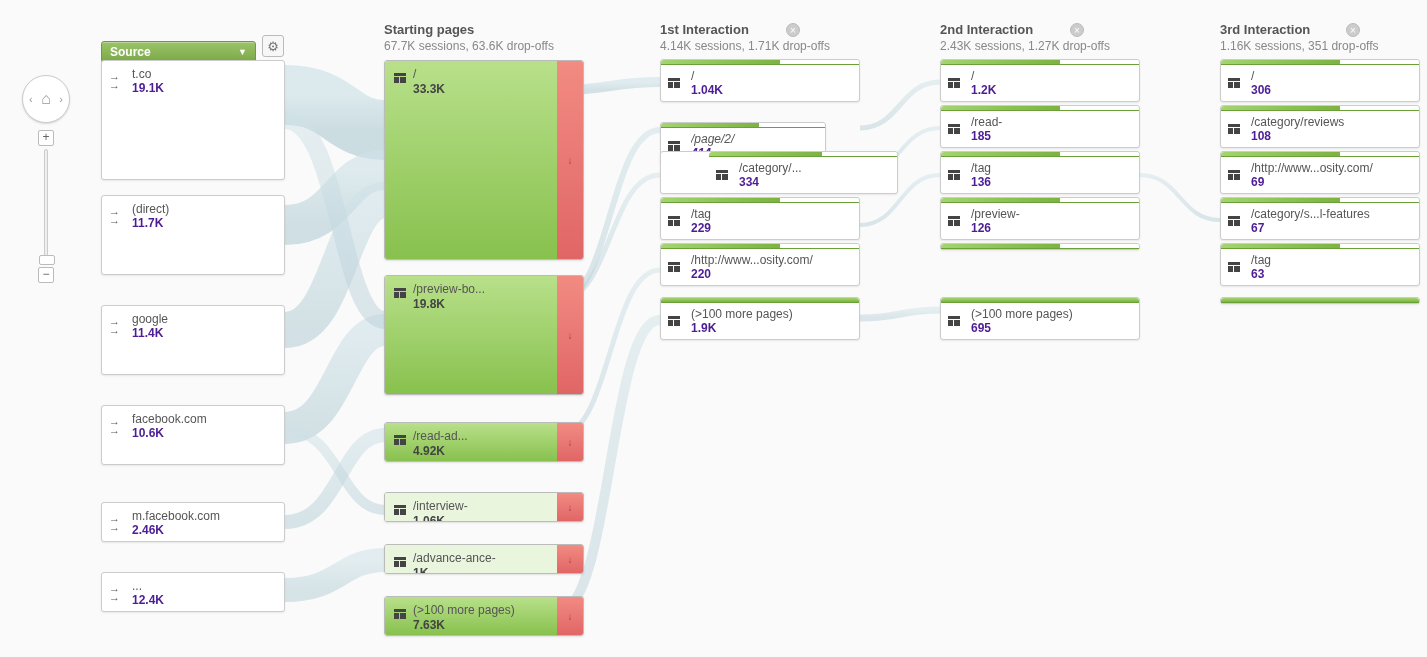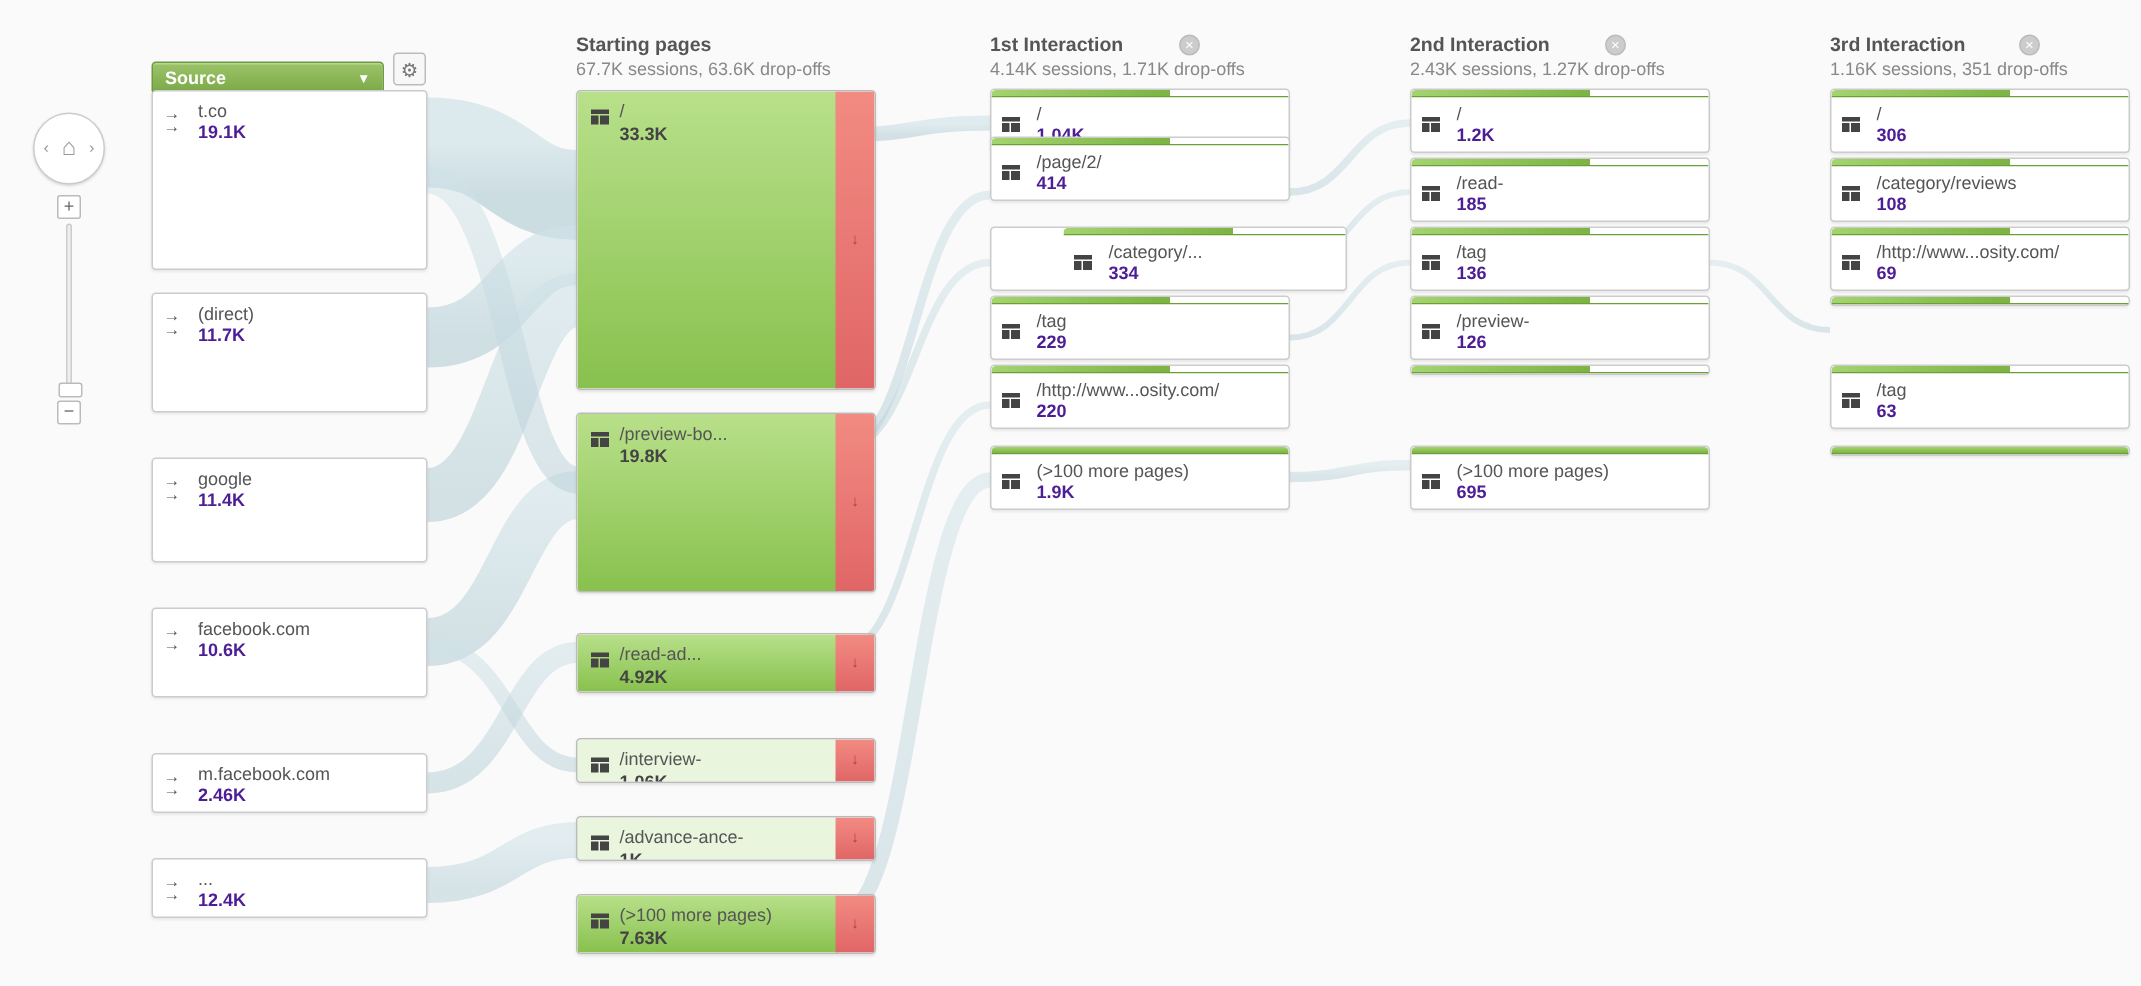--- a/index.html
+++ b/index.html
@@ -279,21 +279,21 @@
         <div class="body" style="padding-top:4px;padding-bottom:4px;">
           <div class="grid-icon">
             <span class="a"></span>
             <span class="b"></span>
             <span class="c"></span>
           </div>
           <div class="lbl">/</div>
           <div class="val">1.04K</div>
         </div>
       </div>
-      <div class="node" style="left: 660px; top: 91px; width: 200px;">
+      <div class="node" style="left: 660px; top: 122px; width: 166px; font-style: italic;">
         <div class="greenbar part" style="--w:55%"></div>
         <div class="body" style="padding-top:4px;padding-bottom:4px;">
           <div class="grid-icon">
             <span class="a"></span>
             <span class="b"></span>
             <span class="c"></span>
           </div>
           <div class="lbl">/page/2/</div>
           <div class="val">414</div>
         </div>
@@ -440,20 +440,29 @@
             <span class="a"></span>
             <span class="b"></span>
             <span class="c"></span>
           </div>
           <div class="lbl">/http://www...osity.com/</div>
           <div class="val">69</div>
         </div>
       </div>
       <div class="node" style="left: 1220px; top: 197px; width: 200px;">
         <div class="greenbar part" style="--w:55%"></div>
+        <div class="body" style="padding-top:4px;padding-bottom:4px;">
+          <div class="grid-icon">
+            <span class="a"></span>
+            <span class="b"></span>
+            <span class="c"></span>
+          </div>
+          <div class="lbl">/category/s...l-features</div>
+          <div class="val">67</div>
+        </div>
       </div>
       <div class="node" style="left: 1220px; top: 243px; width: 200px;">
         <div class="greenbar part" style="--w:55%"></div>
         <div class="body" style="padding-top:4px;padding-bottom:4px;">
           <div class="grid-icon">
             <span class="a"></span>
             <span class="b"></span>
             <span class="c"></span>
           </div>
           <div class="lbl">/tag</div>

